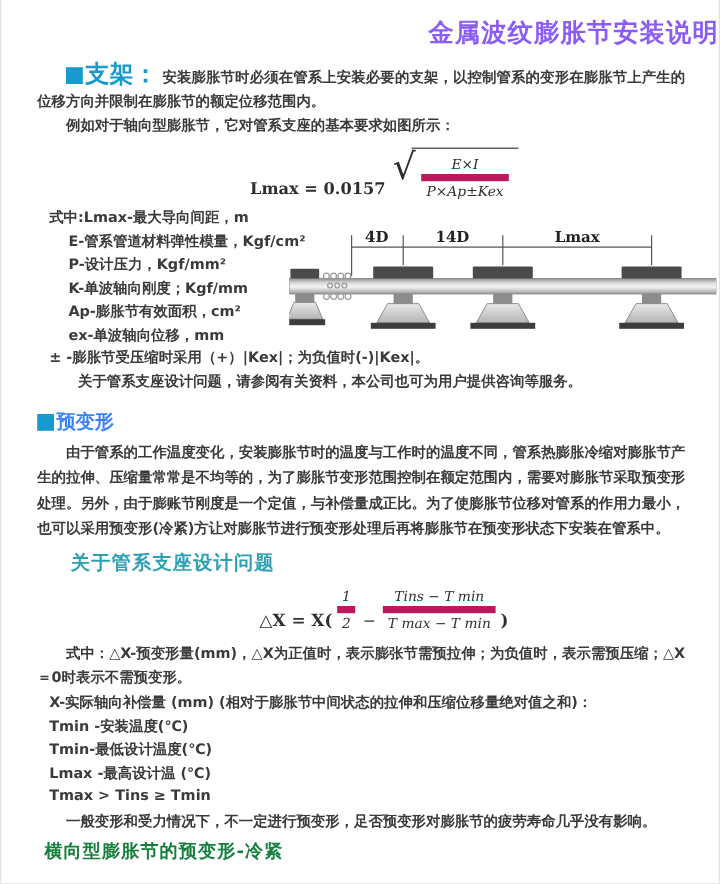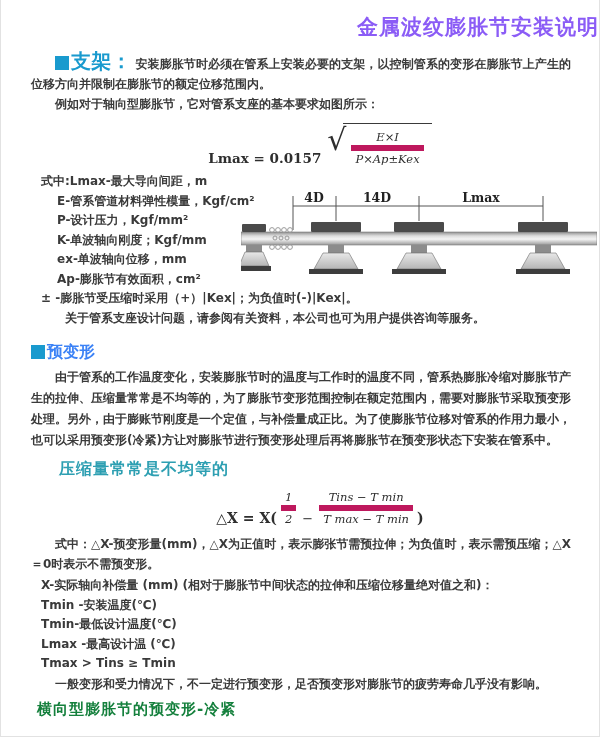--- a/index.html
+++ b/index.html
@@ -137,22 +137,22 @@
         </span>
       </span>
     </span>
   </div>
 
   <div class="defs">
     <div>式中:Lmax-最大导向间距，m</div>
     <div class="d-sub">E-管系管道材料弹性模量，Kgf/cm²</div>
     <div class="d-sub">P-设计压力，Kgf/mm²</div>
     <div class="d-sub">K-单波轴向刚度；Kgf/mm</div>
+    <div class="d-sub">Ap-膨胀节有效面积，cm²</div>
     <div class="d-sub">ex-单波轴向位移，mm</div>
-    <div class="d-sub">Ap-膨胀节有效面积，cm²</div>
     <div>± -膨胀节受压缩时采用（+）|Kex|；为负值时(-)|Kex|。</div>
     <div style="text-indent:2em">关于管系支座设计问题，请参阅有关资料，本公司也可为用户提供咨询等服务。</div>
   </div>
 
   <svg class="diagram" viewBox="0 0 356 102">
     <defs>
       <linearGradient id="pipeGrad" x1="0" y1="0" x2="0" y2="1">
         <stop offset="0" stop-color="#8f8f8f"></stop>
         <stop offset="0.3" stop-color="#dcdcdc"></stop>
         <stop offset="0.55" stop-color="#f4f4f4"></stop>
@@ -214,21 +214,21 @@
       <polygon points="289,63 315,63 324,79 280,79" fill="url(#pedGrad)" stroke="#6b6b6b" stroke-width="0.6"></polygon>
       <rect x="275" y="79" width="54" height="5" fill="#3d3d3d"></rect>
     </g>
   </svg>
 
   <div class="sec-head">
     <span class="sq"></span><span>预变形</span>
   </div>
   <p class="para indent" style="line-height:21px">由于管系的工作温度变化，安装膨胀节时的温度与工作时的温度不同，管系热膨胀冷缩对膨胀节产生的拉伸、压缩量常常是不均等的，为了膨胀节变形范围控制在额定范围内，需要对膨胀节采取预变形处理。另外，由于膨账节刚度是一个定值，与补偿量成正比。为了使膨胀节位移对管系的作用力最小，也可以采用预变形(冷紧)方让对膨胀节进行预变形处理后再将膨胀节在预变形状态下安装在管系中。</p>
 
-  <div class="sub-head">压缩量常常是不均等的</div>
+  <div class="sub-head">关于管系支座设计问题</div>
 
   <div class="formula-row f-axial">
     <span class="f-main">△X = X(</span>
     <span class="frac">
       <span class="num">1</span>
       <span class="den">2</span>
     </span>
     <span class="f-minus">−</span>
     <span class="frac">
       <span class="num">Tins − T min</span>

